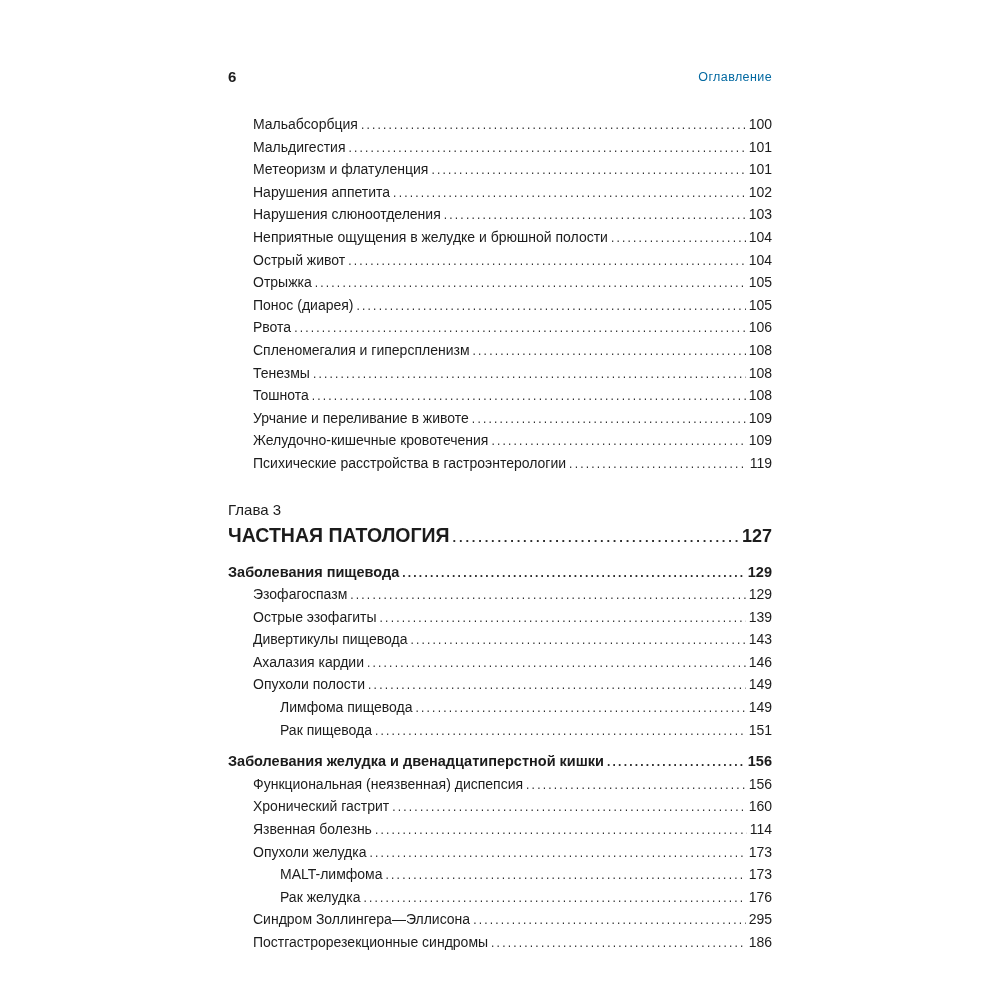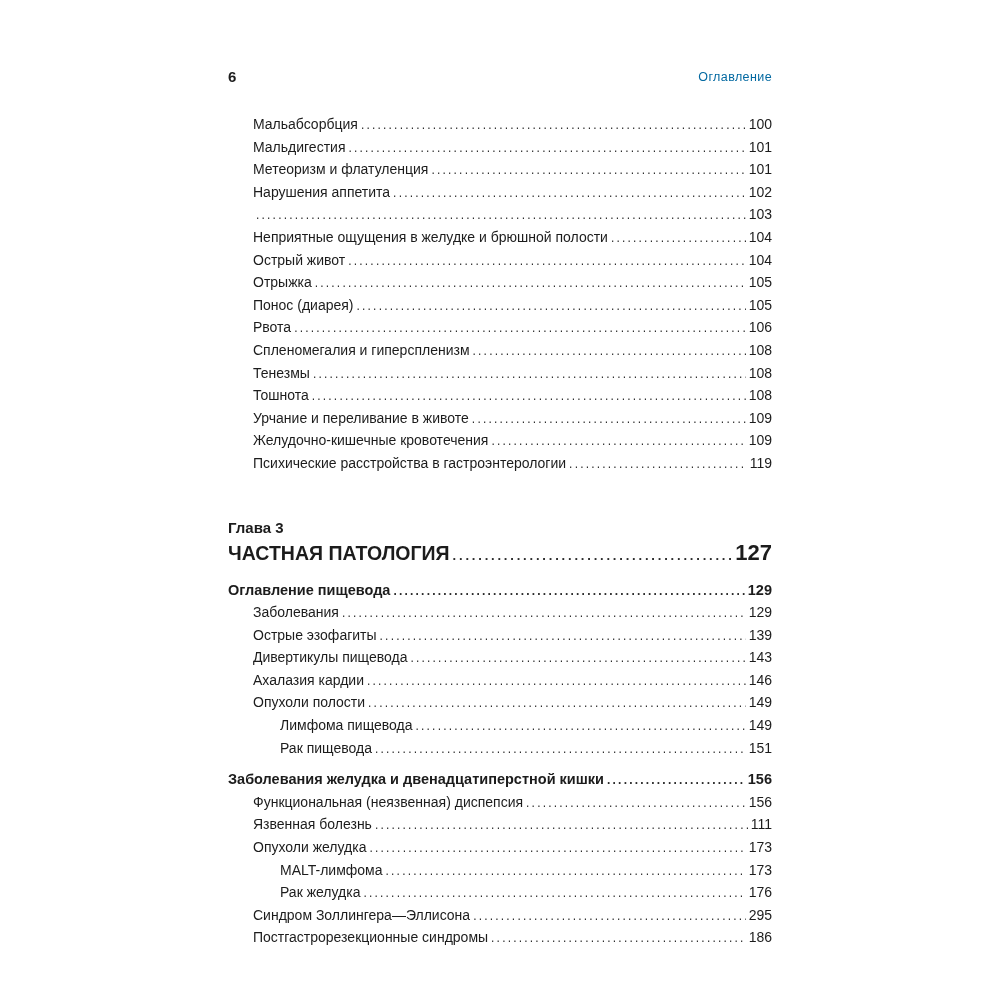--- a/index.html
+++ b/index.html
@@ -64,36 +64,36 @@
     text-align: center;
   }
   .lvl1 { padding-left: 25px; }
   .lvl2 { padding-left: 52px; }
   .section {
     font-weight: bold;
     font-size: 14.5px;
     margin-top: 9px;
   }
   .chapter-label {
-    font-weight: bold;
+    font-weight: normal;
     font-size: 15px;
-    margin-top: 40px;
+    margin-top: 22px;
     line-height: 24px;
   }
   .chapter-title {
     font-weight: bold;
     font-size: 19.5px;
     line-height: 26px;
     margin-bottom: 11px;
   }
   .chapter-title .dots::after {
     letter-spacing: 2.8px;
     font-size: 13px;
   }
-  .chapter-title .pg { font-size: 22px; }
+  .chapter-title .pg { font-size: 18px; }
 </style>
 </head>
 <body>
 
 <div class="book-page">
   <div class="page-header">
     <span class="folio">6</span>
     <div class="running-title">Оглавление</div>
   </div>
   <div class="toc-list" id="toc-list">
@@ -111,20 +111,21 @@
         <span class="label">Метеоризм и флатуленция</span>
         <span class="dots"></span>
         <span class="pg">101</span>
       </div>
       <div class="toc-row lvl1">
         <span class="label">Нарушения аппетита</span>
         <span class="dots"></span>
         <span class="pg">102</span>
       </div>
       <div class="toc-row lvl1">
+        <span class="label">Нарушения слюноотделения</span>
         <span class="dots"></span>
         <span class="pg">103</span>
       </div>
       <div class="toc-row lvl1">
         <span class="label">Неприятные ощущения в желудке и брюшной полости</span>
         <span class="dots"></span>
         <span class="pg">104</span>
       </div>
       <div class="toc-row lvl1">
         <span class="label">Острый живот</span>
@@ -178,26 +179,26 @@
       </div>
       <div class="toc-row chapter-label">
         <span class="label">Глава 3</span>
       </div>
       <div class="toc-row chapter-title">
         <span class="label">ЧАСТНАЯ ПАТОЛОГИЯ</span>
         <span class="dots"></span>
         <span class="pg">127</span>
       </div>
       <div class="toc-row section">
-        <span class="label">Оглавление пищевода</span>
+        <span class="label">Заболевания пищевода</span>
         <span class="dots"></span>
         <span class="pg">129</span>
       </div>
       <div class="toc-row lvl1">
-        <span class="label">Заболевания</span>
+        <span class="label">Эзофагоспазм</span>
         <span class="dots"></span>
         <span class="pg">129</span>
       </div>
       <div class="toc-row lvl1">
         <span class="label">Острые эзофагиты</span>
         <span class="dots"></span>
         <span class="pg">139</span>
       </div>
       <div class="toc-row lvl1">
         <span class="label">Дивертикулы пищевода</span>
@@ -228,23 +229,28 @@
         <span class="label">Заболевания желудка и двенадцатиперстной кишки</span>
         <span class="dots"></span>
         <span class="pg">156</span>
       </div>
       <div class="toc-row lvl1">
         <span class="label">Функциональная (неязвенная) диспепсия</span>
         <span class="dots"></span>
         <span class="pg">156</span>
       </div>
       <div class="toc-row lvl1">
+        <span class="label">Хронический гастрит</span>
+        <span class="dots"></span>
+        <span class="pg">160</span>
+      </div>
+      <div class="toc-row lvl1">
         <span class="label">Язвенная болезнь</span>
         <span class="dots"></span>
-        <span class="pg">111</span>
+        <span class="pg">114</span>
       </div>
       <div class="toc-row lvl1">
         <span class="label">Опухоли желудка</span>
         <span class="dots"></span>
         <span class="pg">173</span>
       </div>
       <div class="toc-row lvl2">
         <span class="label">MALT-лимфома</span>
         <span class="dots"></span>
         <span class="pg">173</span>

